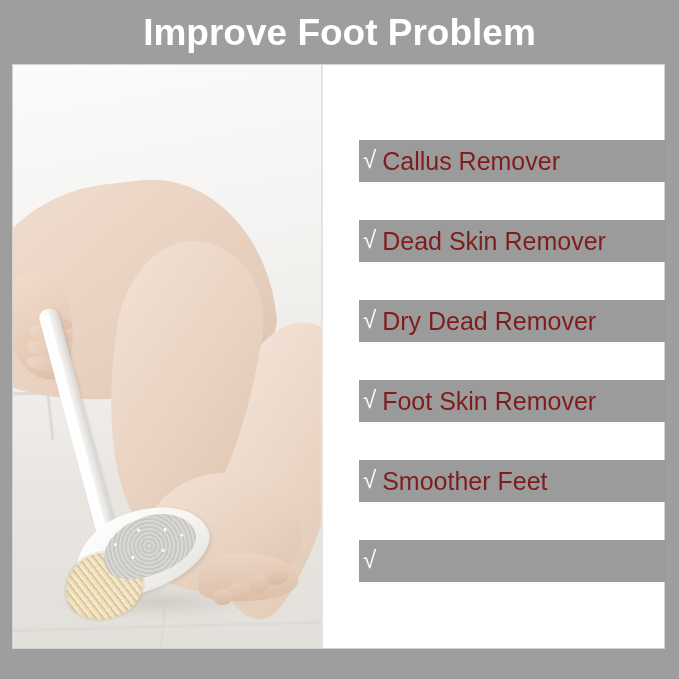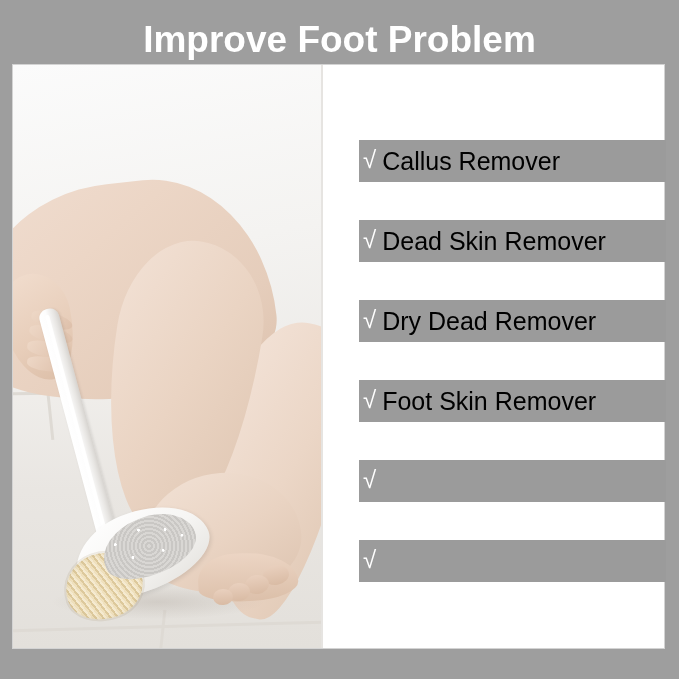--- a/index.html
+++ b/index.html
@@ -12,21 +12,21 @@
 
   body {
     background: #9e9e9e;
     font-family: "Liberation Sans", sans-serif;
     position: relative;
   }
 
   
   #page-title {
     position: absolute;
-    top: 18px;
+    top: 11px;
     left: 0;
     width: 679px;
     height: 48px;
     line-height: 44px;
     text-align: center;
     color: #ffffff;
     font-size: 37px;
     font-weight: bold;
     letter-spacing: 0px;
     white-space: nowrap;
@@ -284,21 +284,21 @@
 
   .feature-check {
     color: #ffffff;
     font-size: 24px;
     line-height: 1;
     margin-right: 6px;
     flex: 0 0 auto;
     transform: translateY(-1px);
   }
   .feature-label {
-    color: #000000;
+    color: #7f1d1d;
     font-size: 25px;
     line-height: 1;
     flex: 0 0 auto;
   }
 </style>
 </head>
 <body>
 
 <div id="page-title">Improve Foot Problem</div>
 
@@ -359,20 +359,21 @@
         <span class="feature-label">Dry Dead Remover</span>
       </li>
 
       <li class="feature-item">
         <span class="feature-check">√</span>
         <span class="feature-label">Foot Skin Remover</span>
       </li>
 
       <li class="feature-item">
         <span class="feature-check">√</span>
+        <span class="feature-label">Smoother Feet</span>
       </li>
 
       <li class="feature-item">
         <span class="feature-check">√</span>
       </li>
 
     </ul>
   </div>
 
 </div>

